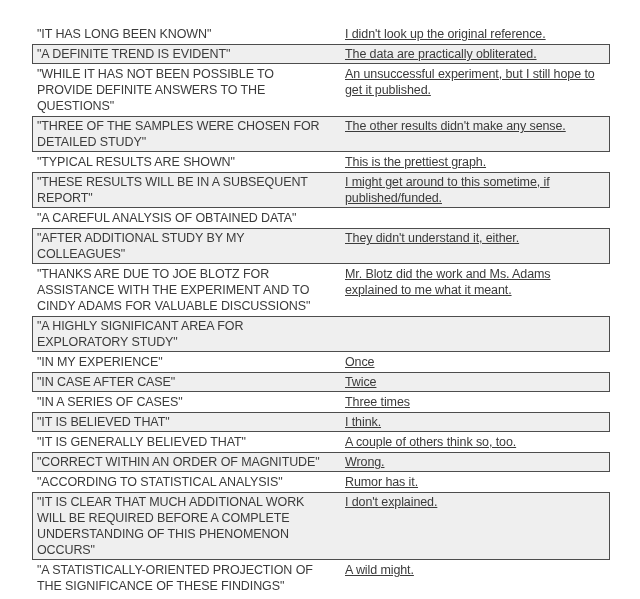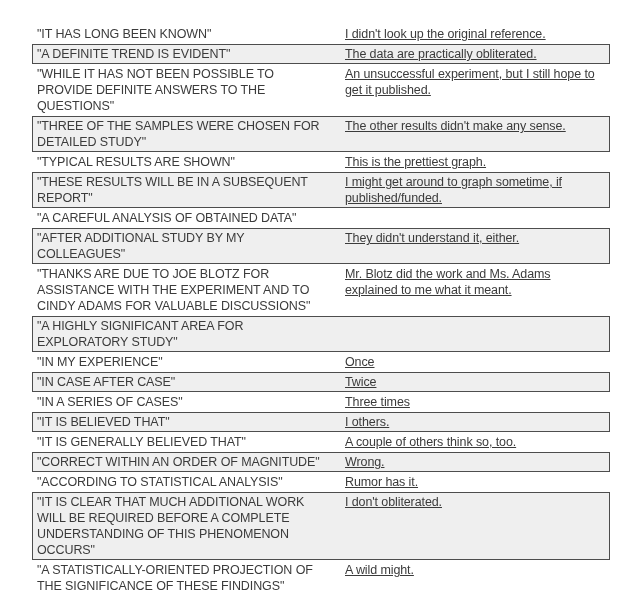--- a/index.html
+++ b/index.html
@@ -80,21 +80,21 @@
       <div class="cell translation">The other results didn't make any sense.</div>
     </div>
 
     <div class="row">
       <div class="cell phrase">"TYPICAL RESULTS ARE SHOWN"</div>
       <div class="cell translation">This is the prettiest graph.</div>
     </div>
 
     <div class="row shaded">
       <div class="cell phrase">"THESE RESULTS WILL BE IN A SUBSEQUENT REPORT"</div>
-      <div class="cell translation">I might get around to graph sometime, if published/funded.</div>
+      <div class="cell translation">I might get around to this sometime, if published/funded.</div>
     </div>
 
     <div class="row">
       <div class="cell phrase">"A CAREFUL ANALYSIS OF OBTAINED DATA"</div>
     </div>
 
     <div class="row shaded">
       <div class="cell phrase">"AFTER ADDITIONAL STUDY BY MY COLLEAGUES"</div>
       <div class="cell translation">They didn't understand it, either.</div>
     </div>
@@ -118,41 +118,41 @@
       <div class="cell translation">Twice</div>
     </div>
 
     <div class="row">
       <div class="cell phrase">"IN A SERIES OF CASES"</div>
       <div class="cell translation">Three times</div>
     </div>
 
     <div class="row shaded">
       <div class="cell phrase">"IT IS BELIEVED THAT"</div>
-      <div class="cell translation">I others.</div>
+      <div class="cell translation">I think.</div>
     </div>
 
     <div class="row">
       <div class="cell phrase">"IT IS GENERALLY BELIEVED THAT"</div>
       <div class="cell translation">A couple of others think so, too.</div>
     </div>
 
     <div class="row shaded">
       <div class="cell phrase">"CORRECT WITHIN AN ORDER OF MAGNITUDE"</div>
       <div class="cell translation">Wrong.</div>
     </div>
 
     <div class="row">
       <div class="cell phrase">"ACCORDING TO STATISTICAL ANALYSIS"</div>
       <div class="cell translation">Rumor has it.</div>
     </div>
 
     <div class="row shaded">
       <div class="cell phrase">"IT IS CLEAR THAT MUCH ADDITIONAL WORK WILL BE REQUIRED BEFORE A COMPLETE UNDERSTANDING OF THIS PHENOMENON OCCURS"</div>
-      <div class="cell translation">I don't obliterated.</div>
+      <div class="cell translation">I don't explained.</div>
     </div>
 
     <div class="row">
       <div class="cell phrase">"A STATISTICALLY-ORIENTED PROJECTION OF THE SIGNIFICANCE OF THESE FINDINGS"</div>
       <div class="cell translation">A wild might.</div>
     </div>
 
   </div>
 
 </body></html>

